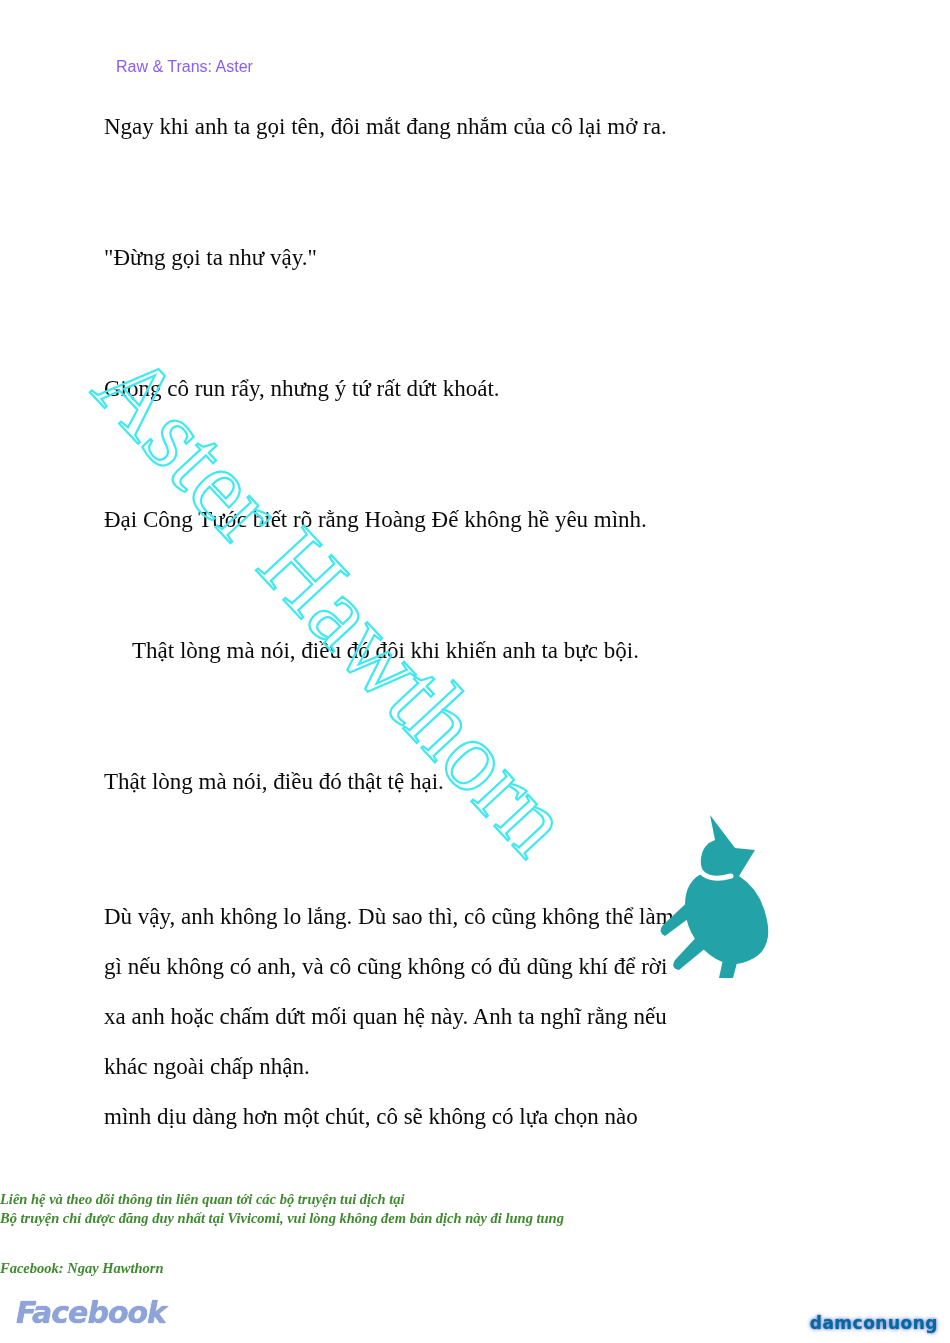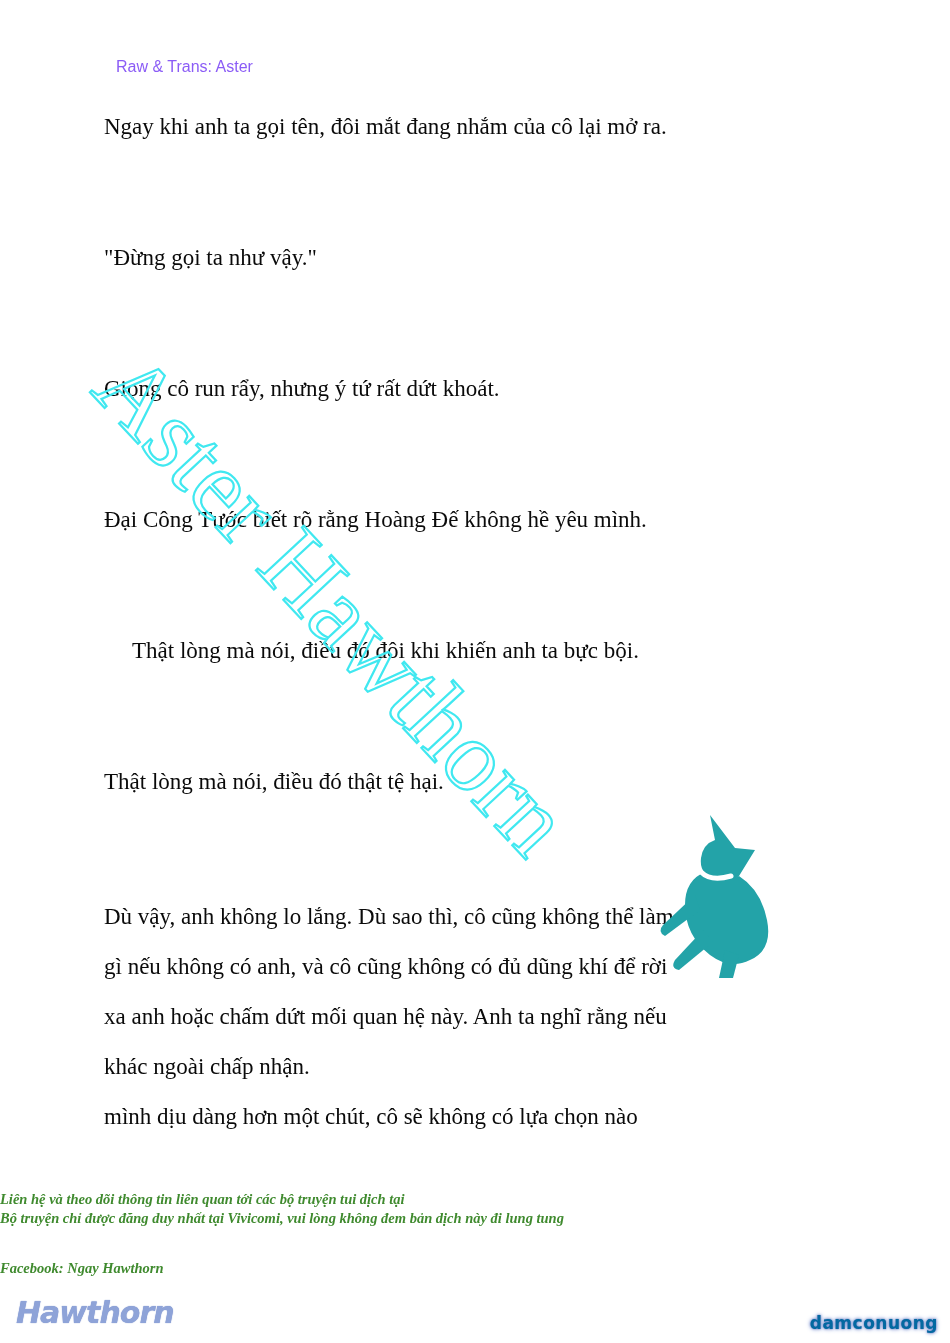--- a/index.html
+++ b/index.html
@@ -138,14 +138,14 @@
     <path d="M70 140 L64 168 L78 168 L84 145 Z"></path>
   </g>
 
   <path d="M46 62 Q56 72 76 66" stroke="#ffffff" stroke-width="5" fill="none" stroke-linecap="round"></path>
 </svg>
 
 <div class="footer" style="top:1210px;">Bộ truyện chỉ được đăng duy nhất tại Vivicomi, vui lòng không đem bản dịch này đi lung tung</div>
 <div class="footer" style="top:1191px;">Liên hệ và theo dõi thông tin liên quan tới các bộ truyện tui dịch tại</div>
 <div class="footer" style="top:1260px;">Facebook: Ngay Hawthorn</div>
 
-<div class="logo-left">Hawthorn</div>
+<div class="logo-left">Facebook</div>
 <div class="logo-right">damconuong</div>
 
 </body></html>

